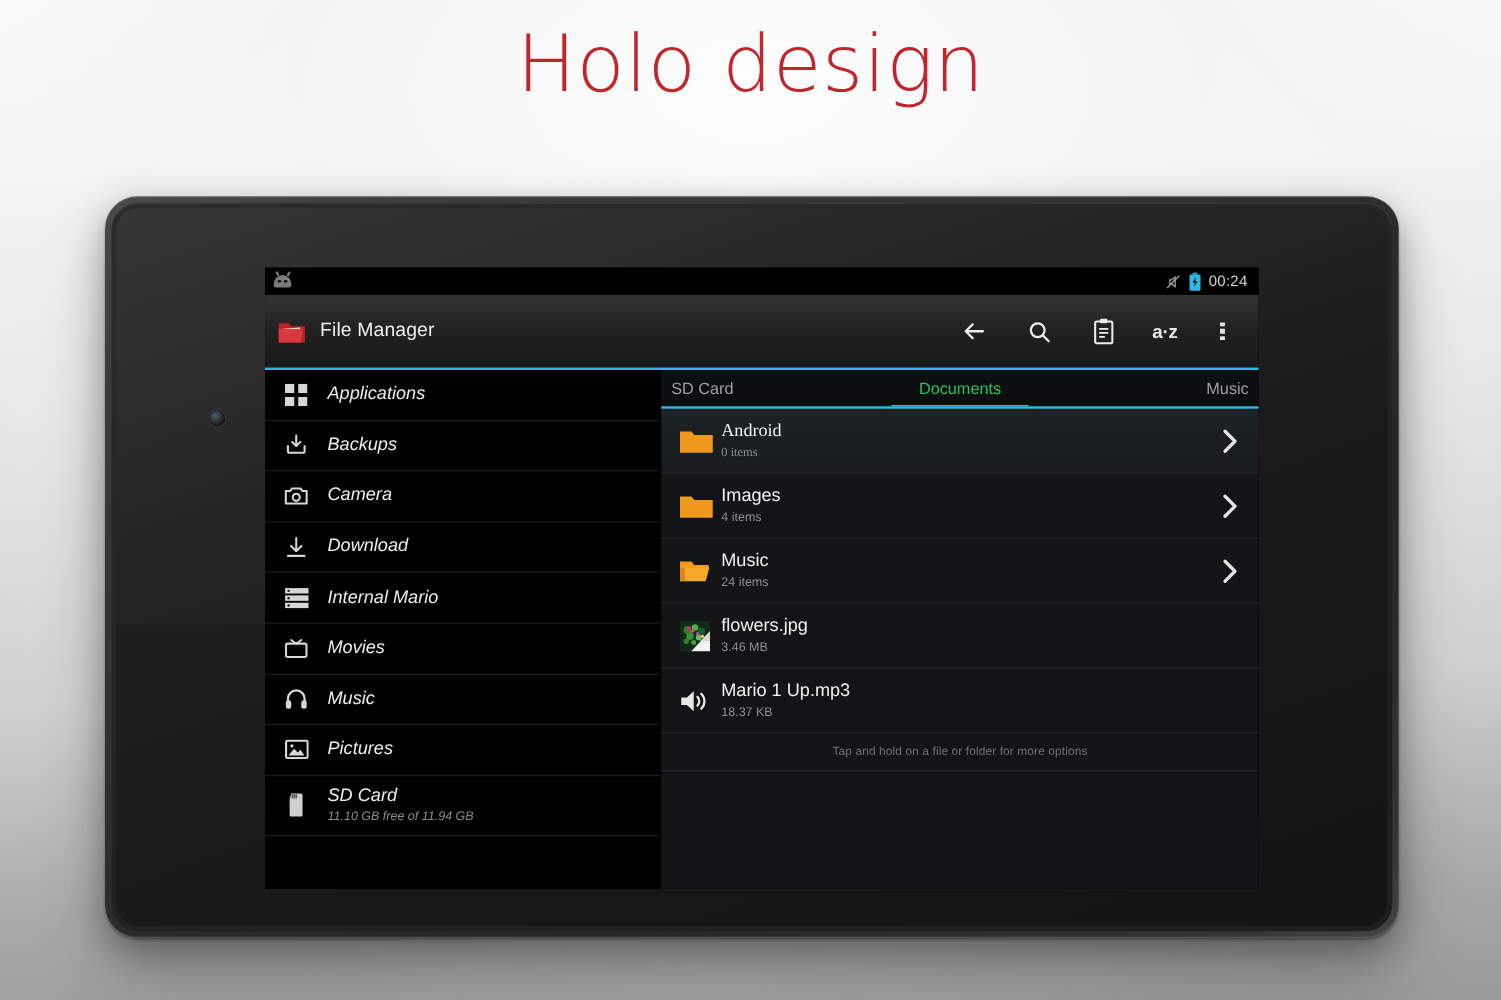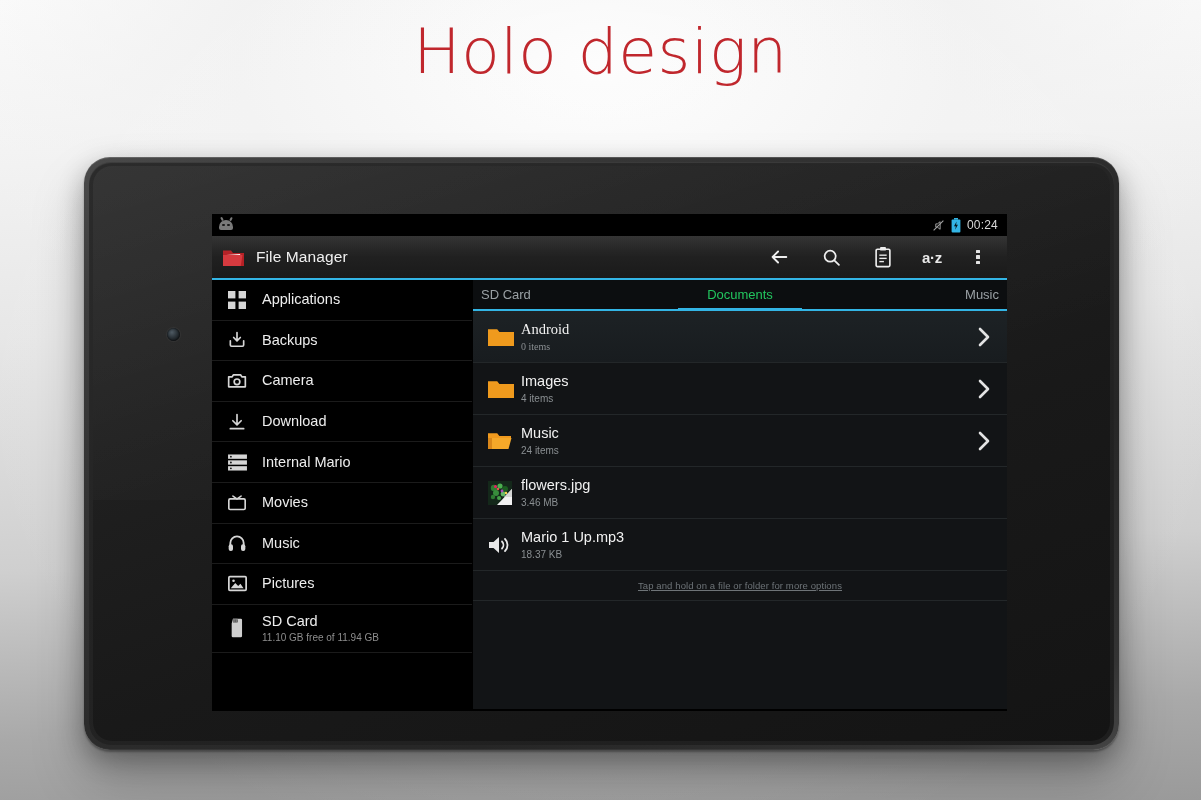--- a/index.html
+++ b/index.html
@@ -121,21 +121,21 @@
   }
   .andy-head i.l { left: 1.5px; transform: rotate(-28deg); }
   .andy-head i.r { right: 1.5px; transform: rotate(28deg); }
 
   .icon-mute { width: 13px; height: 13px; position: relative; opacity: 0.78; }
   .icon-mute svg { display: block; }
   .icon-battery { width: 10px; height: 15px; position: relative; }
 
   
   #actionbar {
-    height: 44px; width: 100%;
+    height: 60px; width: 100%;
     background: linear-gradient(180deg, #2a2a2a 0%, #222 38%, #1a1a1a 100%);
     display: flex; align-items: center;
     padding: 0 6px 0 9px;
     border-bottom: 2px solid #33b5e5;
     position: relative;
   }
   #actionbar:after {
     content: ""; position: absolute; left: 0; right: 0; top: 0; height: 50%;
     background: linear-gradient(180deg, rgba(255,255,255,0.05), rgba(255,255,255,0));
     pointer-events: none;
@@ -159,22 +159,23 @@
     font-family: "Liberation Sans", sans-serif;
   }
   .dots { display: flex; flex-direction: column; gap: 2.6px; align-items: center; }
   .dots span { width: 3.2px; height: 3.2px; background: #e2e2e2; border-radius: 0.5px; display: block; }
 
   
   #app-body { display: flex; height: calc(497px - 22px - 46px); background: #000; }
 
   
   #sidebar {
-    width: 260px; flex: none; background: #000;
-    position: relative;
+    width: 316px; flex: none; background: #000;
+    position: relative;
+    font-style: italic;
   }
   .nav-item {
     height: 40.6px; display: flex; align-items: center;
     padding-left: 14px; position: relative;
     border-bottom: 1px solid #1b1b1b;
   }
   .nav-item:last-child { border-bottom: 1px solid #1b1b1b; }
   .nav-icon {
     width: 22px; height: 22px; flex: none; margin-right: 14px;
     display: flex; align-items: center; justify-content: center;
@@ -225,21 +226,21 @@
   .f-text { flex: 1; display: flex; flex-direction: column; justify-content: center; min-width: 0; }
   .f-name { color: #f1f1f1; font-size: 14.5px; line-height: 18px; white-space: nowrap; overflow: hidden; }
   .f-sub  { color: #8a8f92; font-size: 10px; line-height: 13px; margin-top: 2px; }
   .chev {
     width: 26px; flex: none; display: flex; align-items: center; justify-content: center;
     color: #e3e3e3;
   }
   .hint-row {
     height: 30px; display: flex; align-items: center; justify-content: center;
     border-bottom: 1px solid #232729;
-    color: #6e7478; font-size: 9.5px; letter-spacing: 0.1px; text-decoration: underline;
+    color: #6e7478; font-size: 9.5px; letter-spacing: 0.1px;
   }
 
   
   #navbar {
     height: 46px; width: 100%; background: #000;
     display: flex; align-items: center; justify-content: space-around;
     padding: 0 130px;
   }
   .nav-btn { width: 52px; height: 46px; display: flex; align-items: center; justify-content: center; }
 </style>

